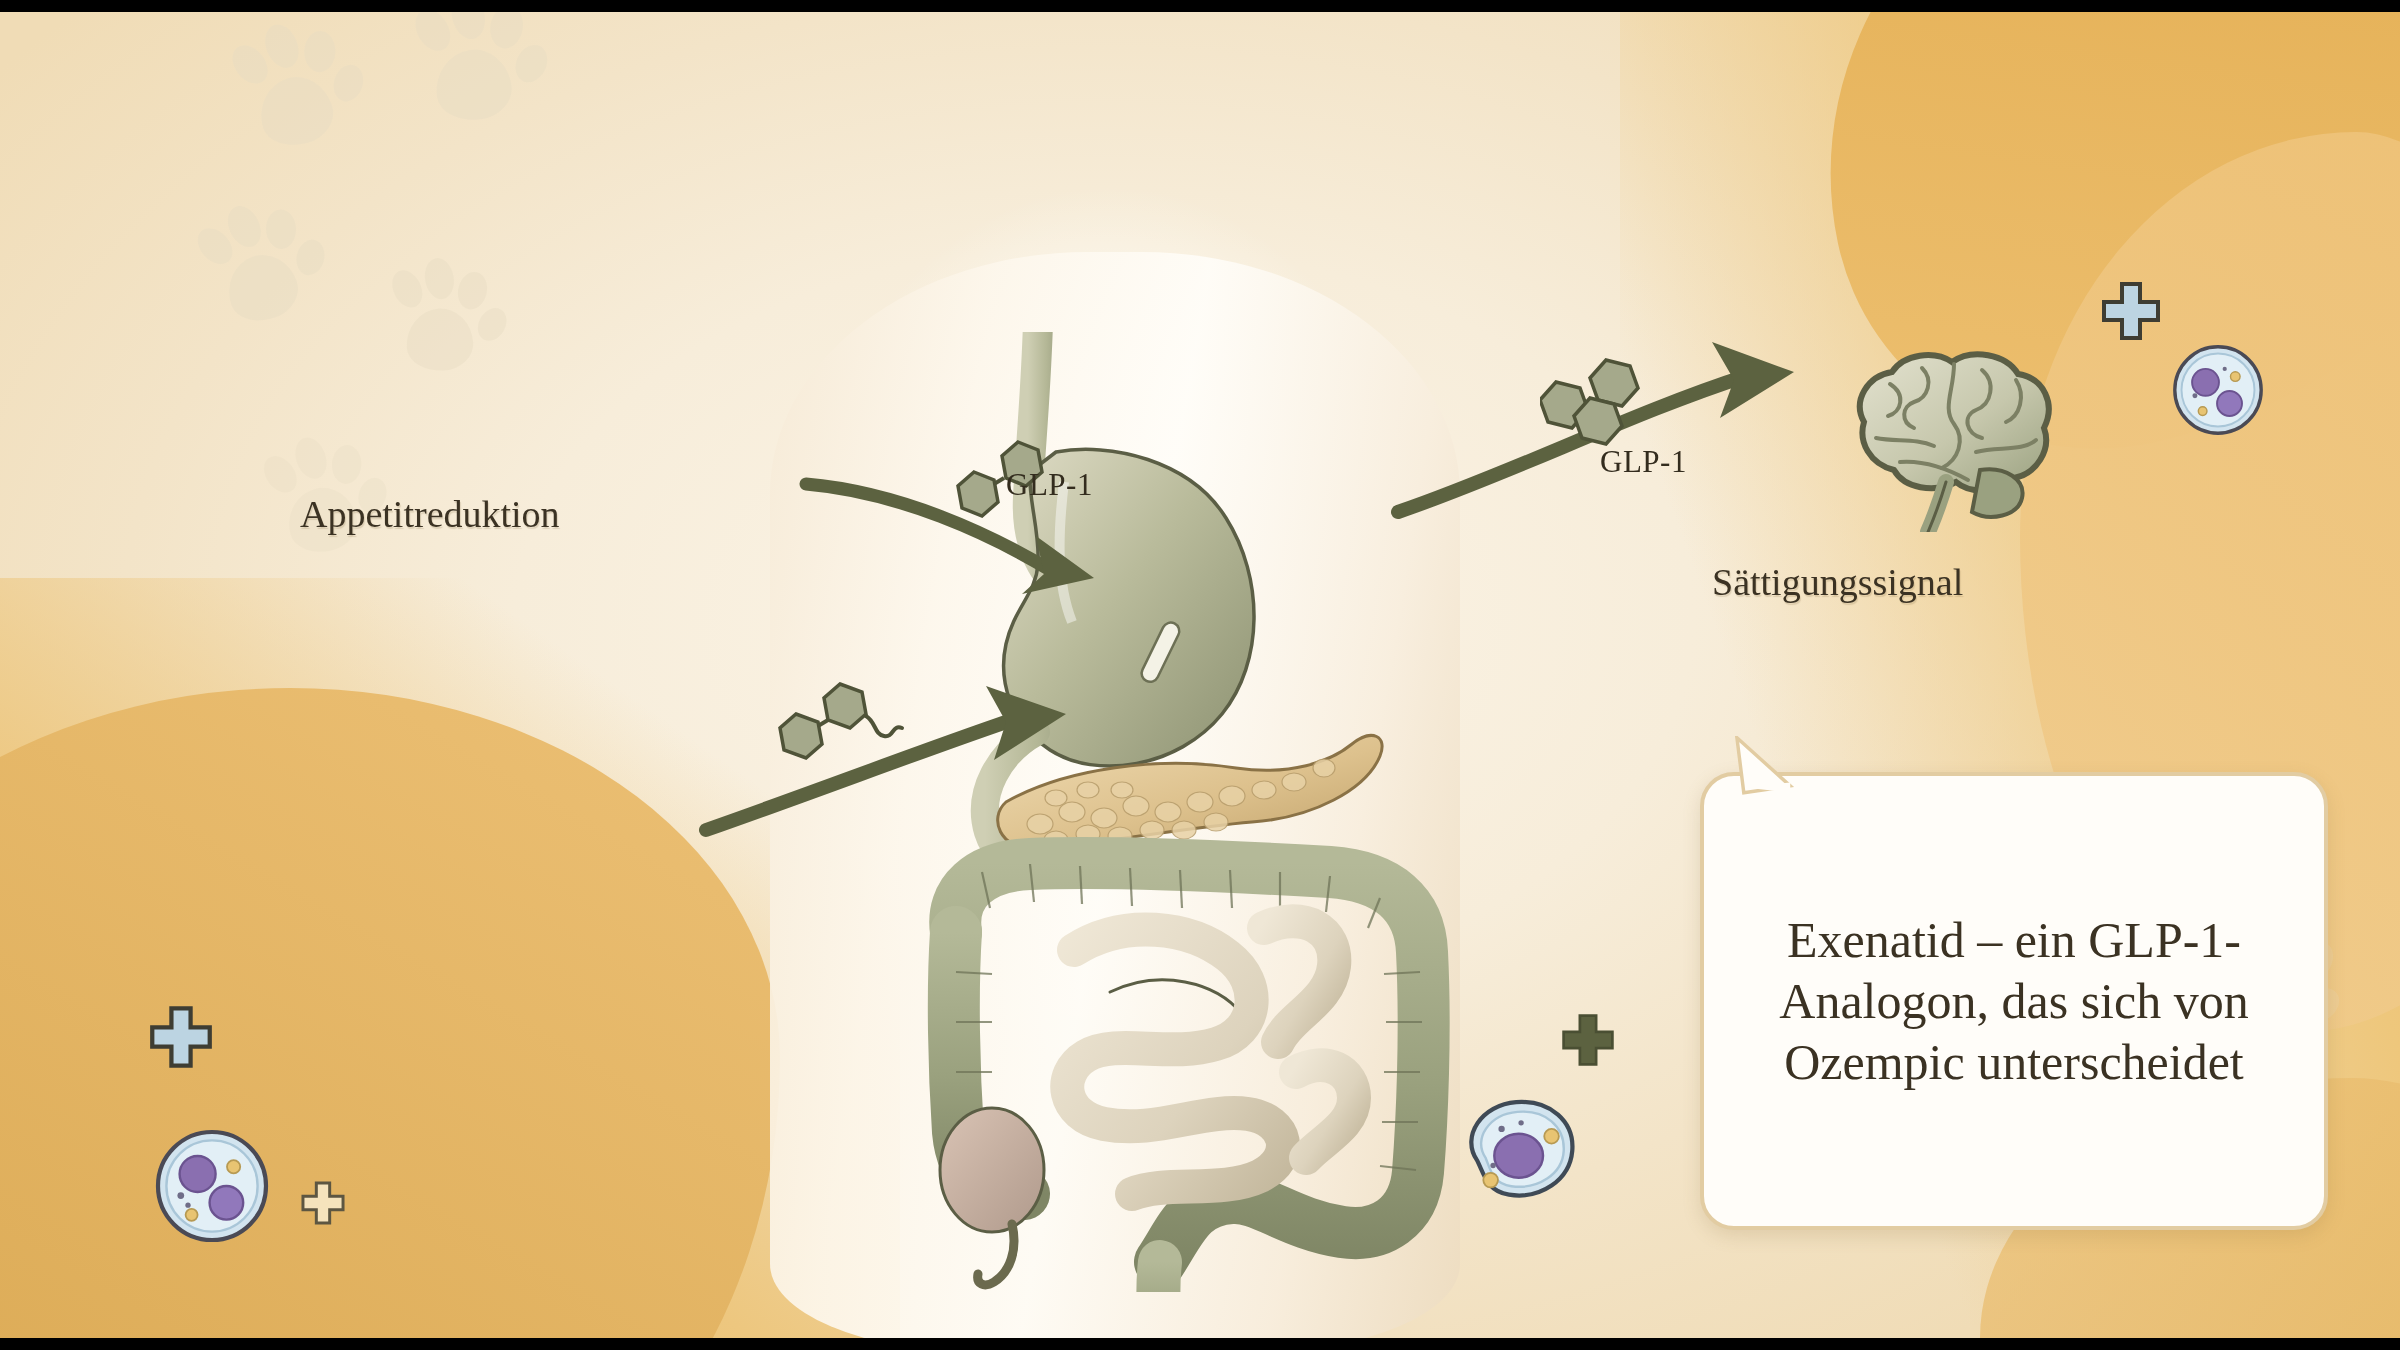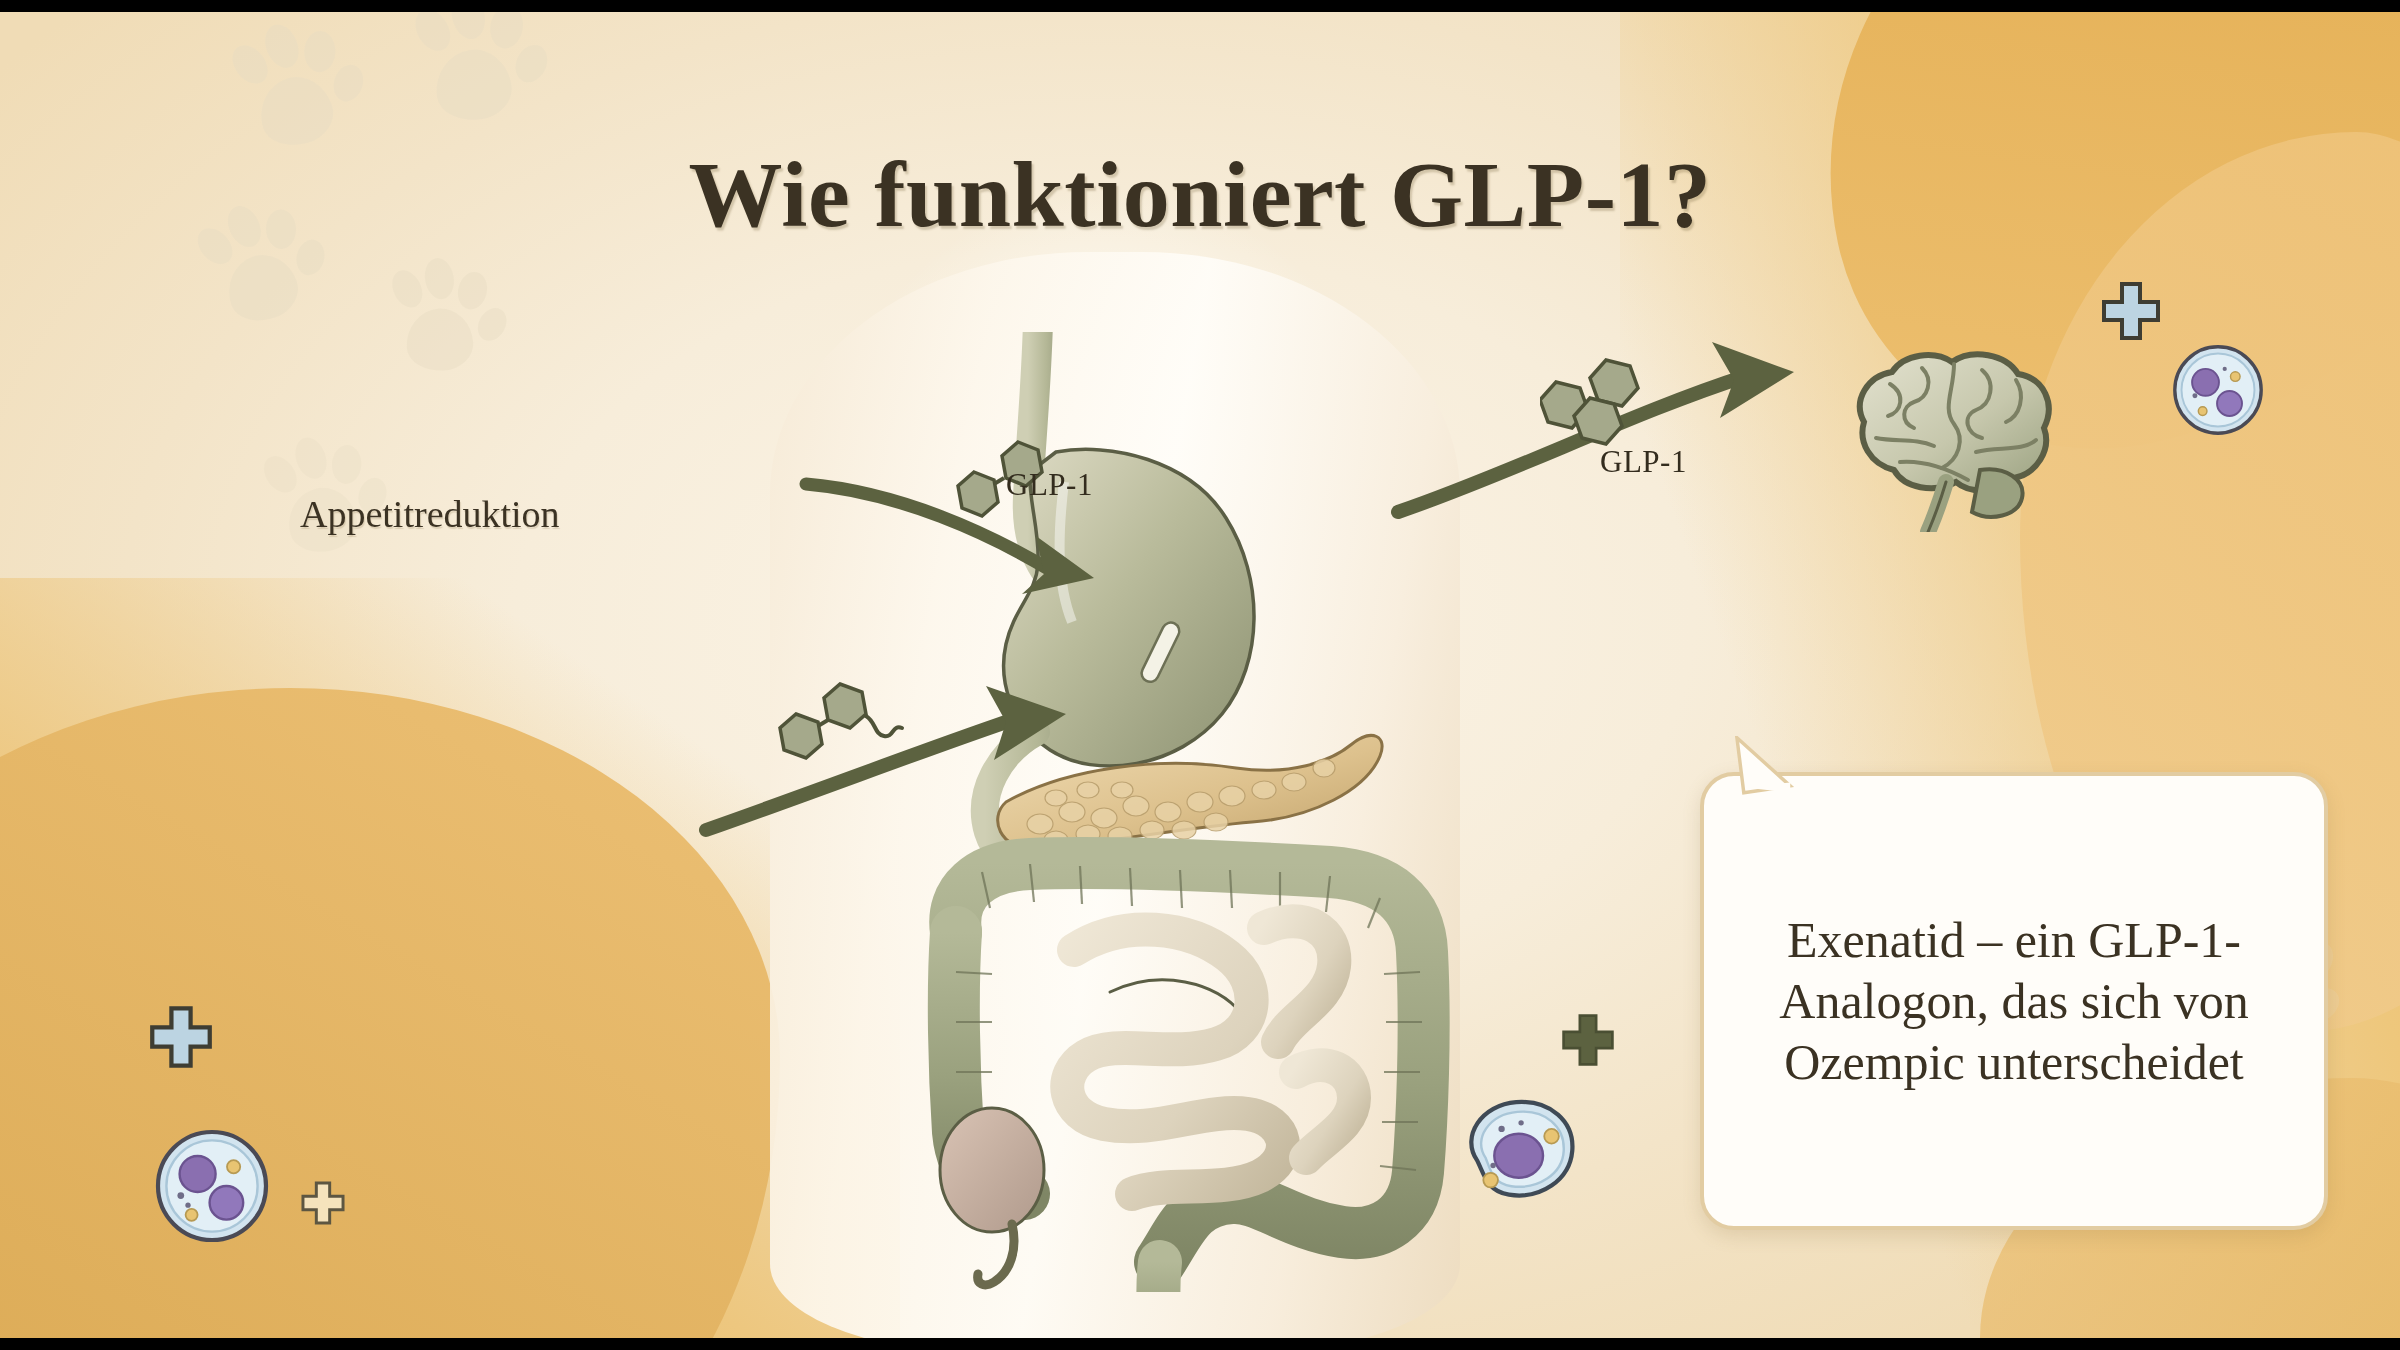--- a/index.html
+++ b/index.html
@@ -470,23 +470,23 @@
                C32 87, 30 74, 24 62 Z" fill="#d2e4ef" stroke="#3f4a56" stroke-width="3.5"></path>
       <path d="M31 60 C20 44, 34 24, 57 22 C80 20, 96 34, 95 54 C94 73, 74 86, 52 83 C37 81, 35 70, 31 60 Z" fill="#e2eff6" stroke="#a9c6d8" stroke-width="2"></path>
       <ellipse cx="58" cy="58" rx="20" ry="18" fill="#8a6fb0" stroke="#6b5390" stroke-width="2"></ellipse>
       <circle cx="85" cy="42" r="6" fill="#e8c472" stroke="#b79a53" stroke-width="1.5"></circle>
       <circle cx="35" cy="78" r="6" fill="#e8c472" stroke="#b79a53" stroke-width="1.5"></circle>
       <circle cx="44" cy="36" r="2.6" fill="#6f6d88"></circle>
       <circle cx="60" cy="31" r="2.2" fill="#6f6d88"></circle>
       <circle cx="37" cy="66" r="2.2" fill="#6f6d88"></circle>
     </svg>
 
-    <div id="title">Wie funktioniert GLP-1?</div>
 
     <div class="label" id="label-appetit">Appetitreduktion</div>
+    <div class="label" id="label-saettigung">Sättigungssignal</div>
 
     <div class="glp-label" id="glp-label-1">GLP-1</div>
     <div class="glp-label" id="glp-label-2">GLP-1</div>
 
     <svg id="speech-tail" width="80" height="100" viewBox="0 0 80 100">
       <path d="M12 2 L20 66 L74 58 Z" fill="#fffdf9" stroke="#e2cca2" stroke-width="4"></path>
       <path d="M22 60 L74 54 L74 66 Z" fill="#fffdf9" stroke="none"></path>
     </svg>
     <div id="speech-bubble">
       <div id="bubble-text">Exenatid – ein GLP-1-Analogon, das sich von Ozempic unterscheidet</div>

